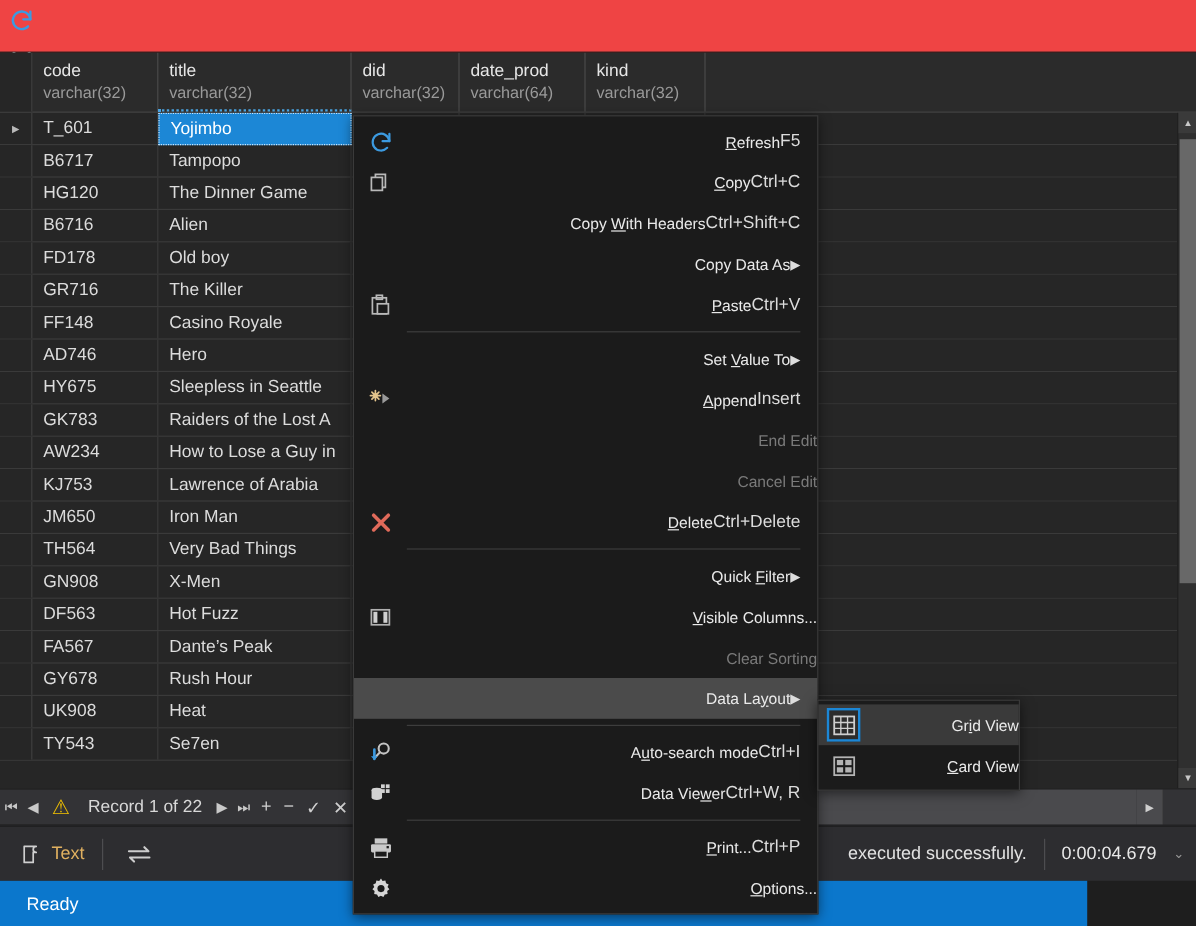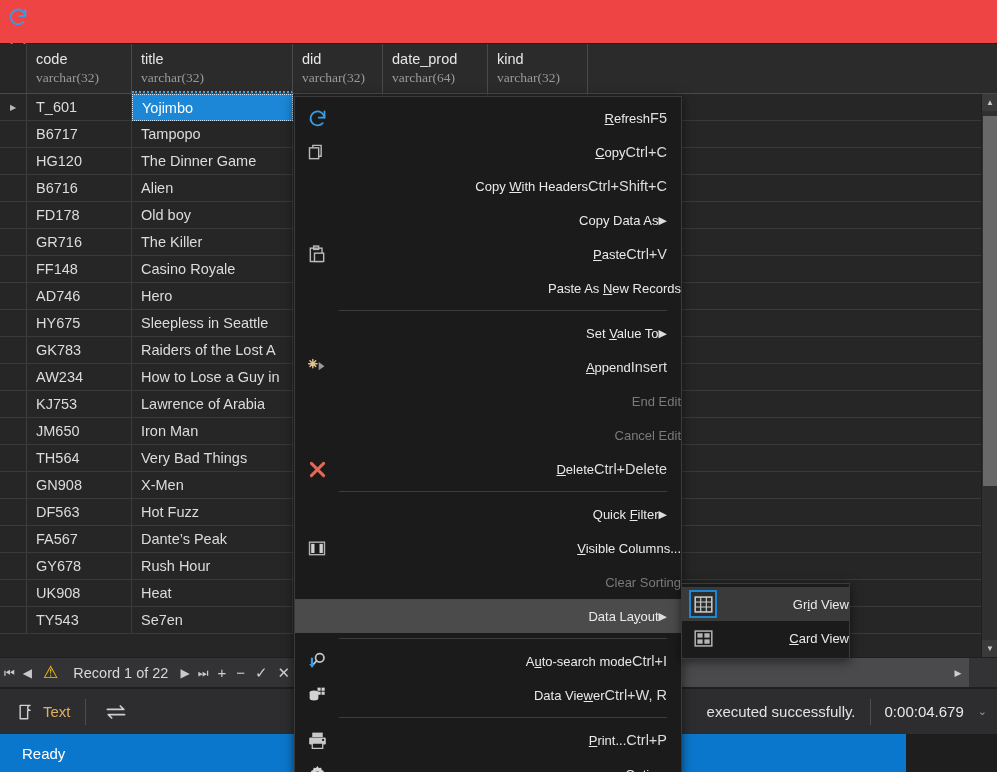--- a/index.html
+++ b/index.html
@@ -50,21 +50,21 @@
     border-bottom: 1px solid #4a4a4a;
     display: flex;
   }
   #grid-header .indic { width: 27px; border-right: 1px solid #3f3f3f; flex: 0 0 auto; background:#262626;}
   .hcell {
     border-right: 1px solid #4a4a4a;
     padding: 6px 0 0 9px;
     flex: 0 0 auto; overflow: hidden;
   }
   .hcell .nm { color: #e6e6e6; font-size: 14.5px; line-height: 19px; white-space: nowrap; }
-  .hcell .ty { color: #9a9a9a; font-size: 13.5px; line-height: 18px; white-space: nowrap; font-family: Liberation Serif, serif; }
+  .hcell .ty { color: #9a9a9a; font-size: 13.5px; line-height: 18px; white-space: nowrap; }
   .hcell.filler { flex: 1 1 auto; border-right: none; }
   .hcell.active { border-bottom: 2px dotted #4aa3e0; }
 
   
   #grid-body {
     position: absolute; left: 0; top: 94px; width: 981px; height: 563px;
     background: #262626; overflow: hidden;
   }
   .row { display: flex; height: 27px; border-bottom: 1px solid #3a3a3a; }
   .row .indic {
@@ -659,26 +659,20 @@
             <svg width="20" height="20" viewBox="0 0 24 24" fill="none" stroke="#b9b9b9" stroke-width="1.7">
               <rect x="4" y="5" width="14" height="16"></rect>
               <rect x="8" y="2.5" width="6" height="4"></rect>
               <rect x="9" y="11" width="11" height="10" fill="#1b1b1b"></rect>
             </svg>
           </span>
         </div>
         <div class="lbl"><u>P</u>aste</div>
         <div class="sc">Ctrl+V</div>
       </div>
-      <div class="mi">
-        <div class="ic">
-          <span></span>
-        </div>
-        <div class="lbl">Paste As <u>N</u>ew Records</div>
-      </div>
       <div class="msep"></div>
       <div class="mi">
         <div class="ic">
           <span></span>
         </div>
         <div class="lbl">Set <u>V</u>alue To</div>
         <div class="sub">▶</div>
       </div>
       <div class="mi">
         <div class="ic">

